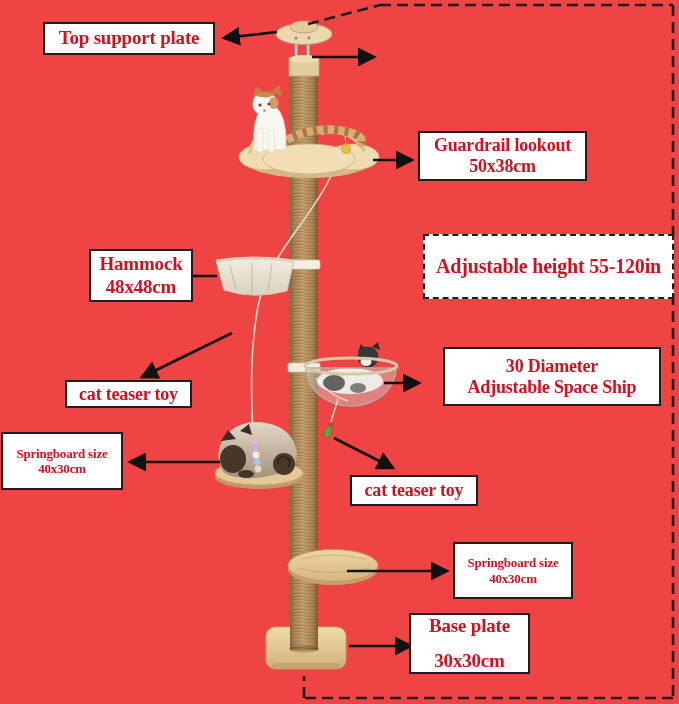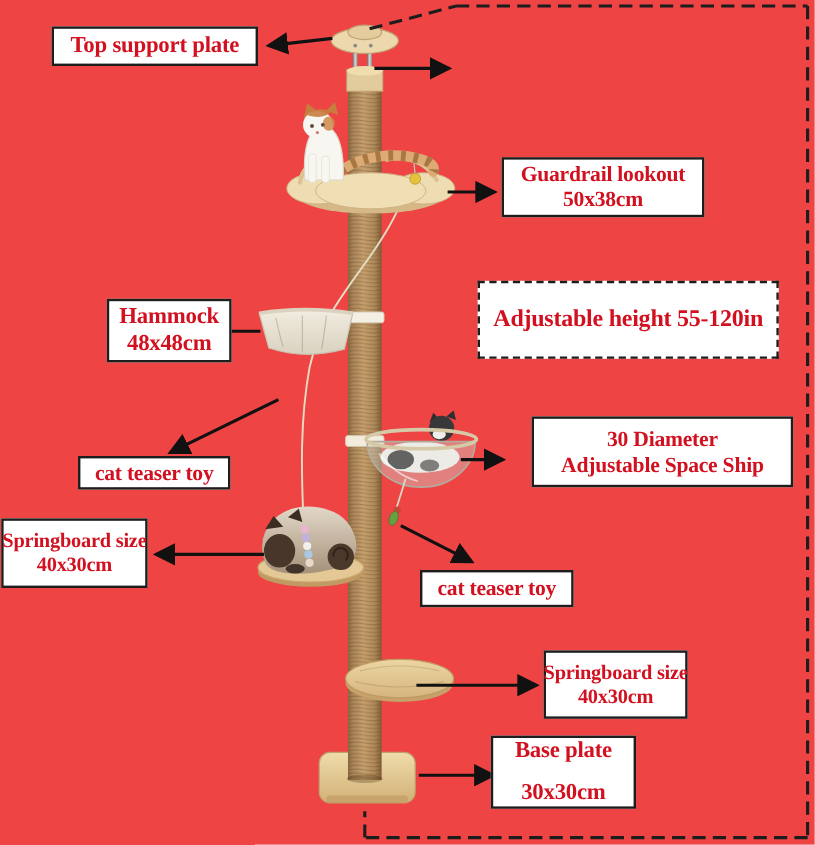--- a/index.html
+++ b/index.html
@@ -9,21 +9,21 @@
   }
   #art{position:absolute;left:0;top:0;z-index:1;}
   .lbl{
     position:absolute;z-index:2;box-sizing:border-box;
     background:#ffffff;border:2.5px solid #1d1d1d;
     color:#d2101f;font-weight:700;letter-spacing:-0.2px;
     display:flex;flex-direction:column;align-items:center;justify-content:center;
     text-align:center;line-height:1.16;white-space:nowrap;
   }
   .lbl.dashed{border:2px dashed #1d1d1d;}
-  .f19{font-size:19px;} .f18{font-size:18px;} .f20{font-size:20px;} .f14{font-size:17px;}
+  .f19{font-size:19px;} .f18{font-size:18px;} .f20{font-size:20px;} .f14{font-size:13px;}
   .lbl div{white-space:nowrap;}
 </style>
 </head>
 <body>
 
 <div id="stage">
 
   <svg id="art" width="679" height="704" viewBox="0 0 679 704">
     <defs>
       <linearGradient id="gradPole" x1="0" y1="0" x2="1" y2="0">
@@ -196,21 +196,21 @@
   </svg>
 
   <div class="lbl f19" style="left:43px;top:22px;width:172px;height:33px;">Top support plate</div>
 
 
   <div class="lbl f18" style="left:418px;top:131px;width:169px;height:50px;">
     <div>Guardrail lookout</div>
     <div>50x38cm</div>
   </div>
 
-  <div class="lbl dashed f20" style="left:398px;top:234px;width:251px;height:65px;">Adjustable height 55-120in</div>
+  <div class="lbl dashed f20" style="left:423px;top:234px;width:251px;height:65px;">Adjustable height 55-120in</div>
 
   <div class="lbl f19" style="left:44px;top:249px;width:104px;height:53px;margin-left:45px;">
     <div>Hammock</div>
     <div>48x48cm</div>
   </div>
 
   <div class="lbl f18" style="left:65px;top:380px;width:127px;height:28px;">cat teaser toy</div>
 
   <div class="lbl f18" style="left:443px;top:347px;width:218px;height:59px;">
     <div>30 Diameter</div>

